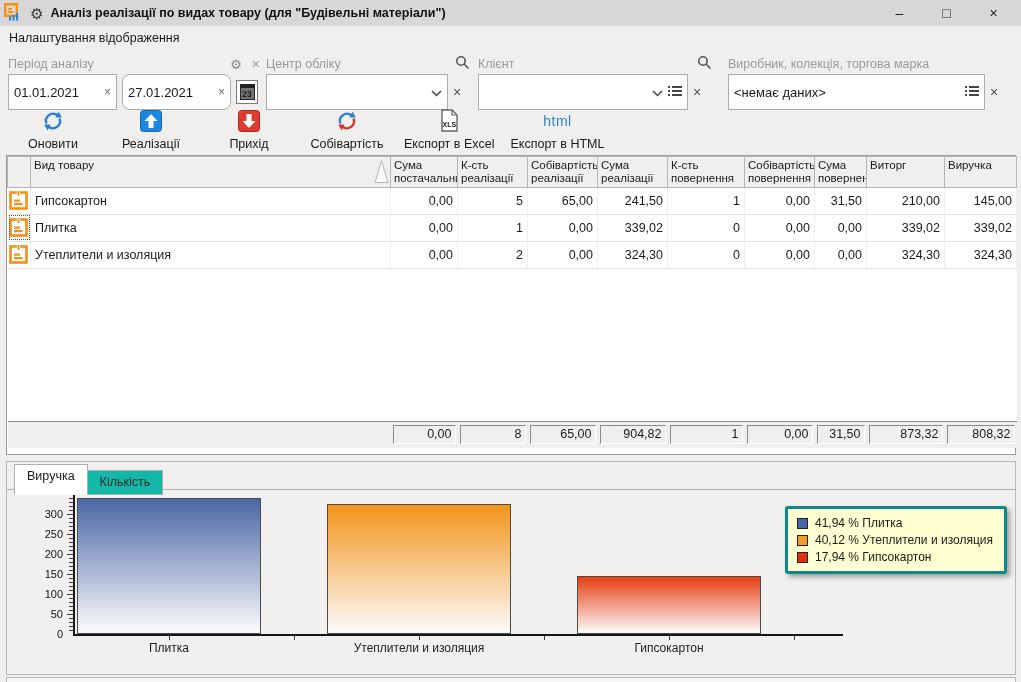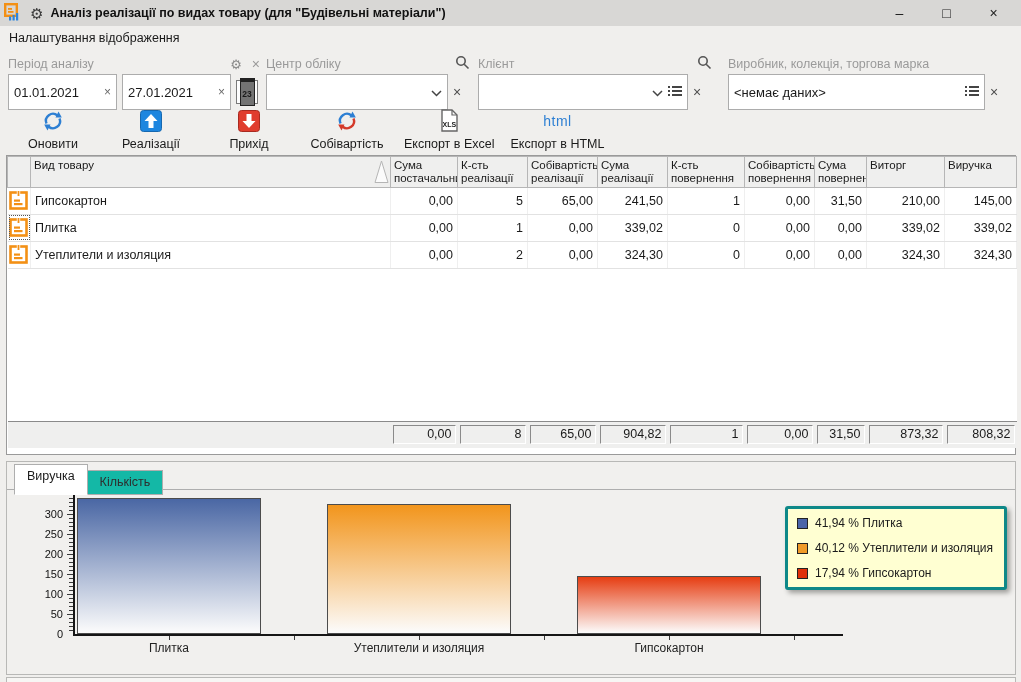--- a/index.html
+++ b/index.html
@@ -24,21 +24,21 @@
   .flabel-row .spacer{flex:1;}
   .finput-row{margin-top:2px;display:flex;align-items:center;gap:5px;}
   .inputbox{height:36px;box-sizing:border-box;border:1px solid #acacac;background:#fff;
     display:flex;align-items:center;padding:0 5px;font-size:13px;gap:5px;}
   .inputbox .val{white-space:nowrap;overflow:hidden;}
   .inputbox .grow{flex:1;}
   .clear-x{color:#4f4f4f;font-size:14px;line-height:1;}
   .mini-x{color:#6a6a6a;font-size:12px;margin-left:auto;}
   .calbtn{width:22px;height:24px;box-sizing:border-box;border:1px solid #7a7a7a;background:#fdfdfd;
     display:flex;align-items:center;justify-content:center;}
-  .calinner{width:15px;height:28px;box-sizing:border-box;border:1.5px solid #222;border-top:4px solid #222;
+  .calinner{width:15px;height:16px;box-sizing:border-box;border:1.5px solid #222;border-top:4px solid #222;
     font-size:8.5px;font-weight:bold;display:flex;align-items:center;justify-content:center;background:#737373;}
   
   #toolbar{position:absolute;left:4px;top:106px;display:flex;align-items:flex-start;}
   .tbtn{min-width:82px;padding:3px 8px 2px 8px;display:flex;flex-direction:column;align-items:center;gap:4px;}
   .tbtn .ticon{height:24px;display:flex;align-items:center;justify-content:center;}
   .tbtn .tlabel{font-size:12.5px;white-space:nowrap;}
   
   #table-wrap{position:absolute;left:6px;top:155px;width:1010px;height:300px;background:#fff;
     border:1px solid #9a9a9a;box-sizing:border-box;}
   #grid{border-collapse:collapse;table-layout:fixed;width:100%;}
@@ -65,21 +65,21 @@
   .tab.active{background:#fff;border-bottom:1px solid #fff;z-index:3;}
   .tab.inactive{background:#14b8a6;margin-top:6px;border-left:none;color:#2e2e2e;}
   .tabline{position:absolute;left:0;top:27px;width:100%;height:1px;background:#aeaeae;}
   #chart{position:absolute;left:0;top:28px;width:1008px;height:184px;}
   #chart .yax{position:absolute;background:#161616;}
   #chart .ytick{position:absolute;height:1px;background:#3a3a3a;}
   #chart .ylab{position:absolute;width:30px;text-align:right;font-size:11px;color:#111;}
   #chart .xtick{position:absolute;width:1px;height:4px;background:#3a3a3a;}
   #chart .bar{position:absolute;border:1px solid #4c4c4c;box-sizing:border-box;}
   #chart .xlab{position:absolute;width:220px;text-align:center;font-size:12px;color:#222;}
-  #legend{position:absolute;display:flex;flex-direction:column;gap:11px;
+  #legend{position:absolute;display:flex;flex-direction:column;gap:3px;
     border-radius:3px;padding:7px 11px 7px 9px;box-shadow:3px 3px 5px #9f9e9b;}
   .litem{display:flex;align-items:center;gap:7px;font-size:12px;white-space:nowrap;}
   .lswatch{width:11px;height:11px;border:1px solid #222;box-sizing:border-box;}
   
   #bottom-strip{position:absolute;left:6px;top:677px;width:1010px;height:5px;
     background:#f7f6f4;border:1px solid #b8b8b6;border-bottom:none;box-sizing:border-box;}
 </style>
 </head>
 <body>
 
@@ -110,21 +110,21 @@
     <span>Період аналізу</span>
     <span class="spacer"></span>
     <span class="gear-glyph" style="font-size:13px;color:#8a8a8a;margin-right:10px;">⚙</span>
     <span class="clear-x" style="color:#9a9a9a;">×</span>
   </div>
   <div class="finput-row">
     <div class="inputbox" style="width:109px;">
       <span class="val">01.01.2021</span>
       <span class="mini-x">×</span>
     </div>
-    <div class="inputbox" style="width:109px;">
+    <div class="inputbox" style="width:109px;border-radius:8px;">
       <span class="val">27.01.2021</span>
       <span class="mini-x">×</span>
     </div>
     <div class="calbtn">
       <span class="calinner">23</span>
     </div>
   </div>
 </div>
 
 <div class="fsection" style="left:266px;width:204px;">

